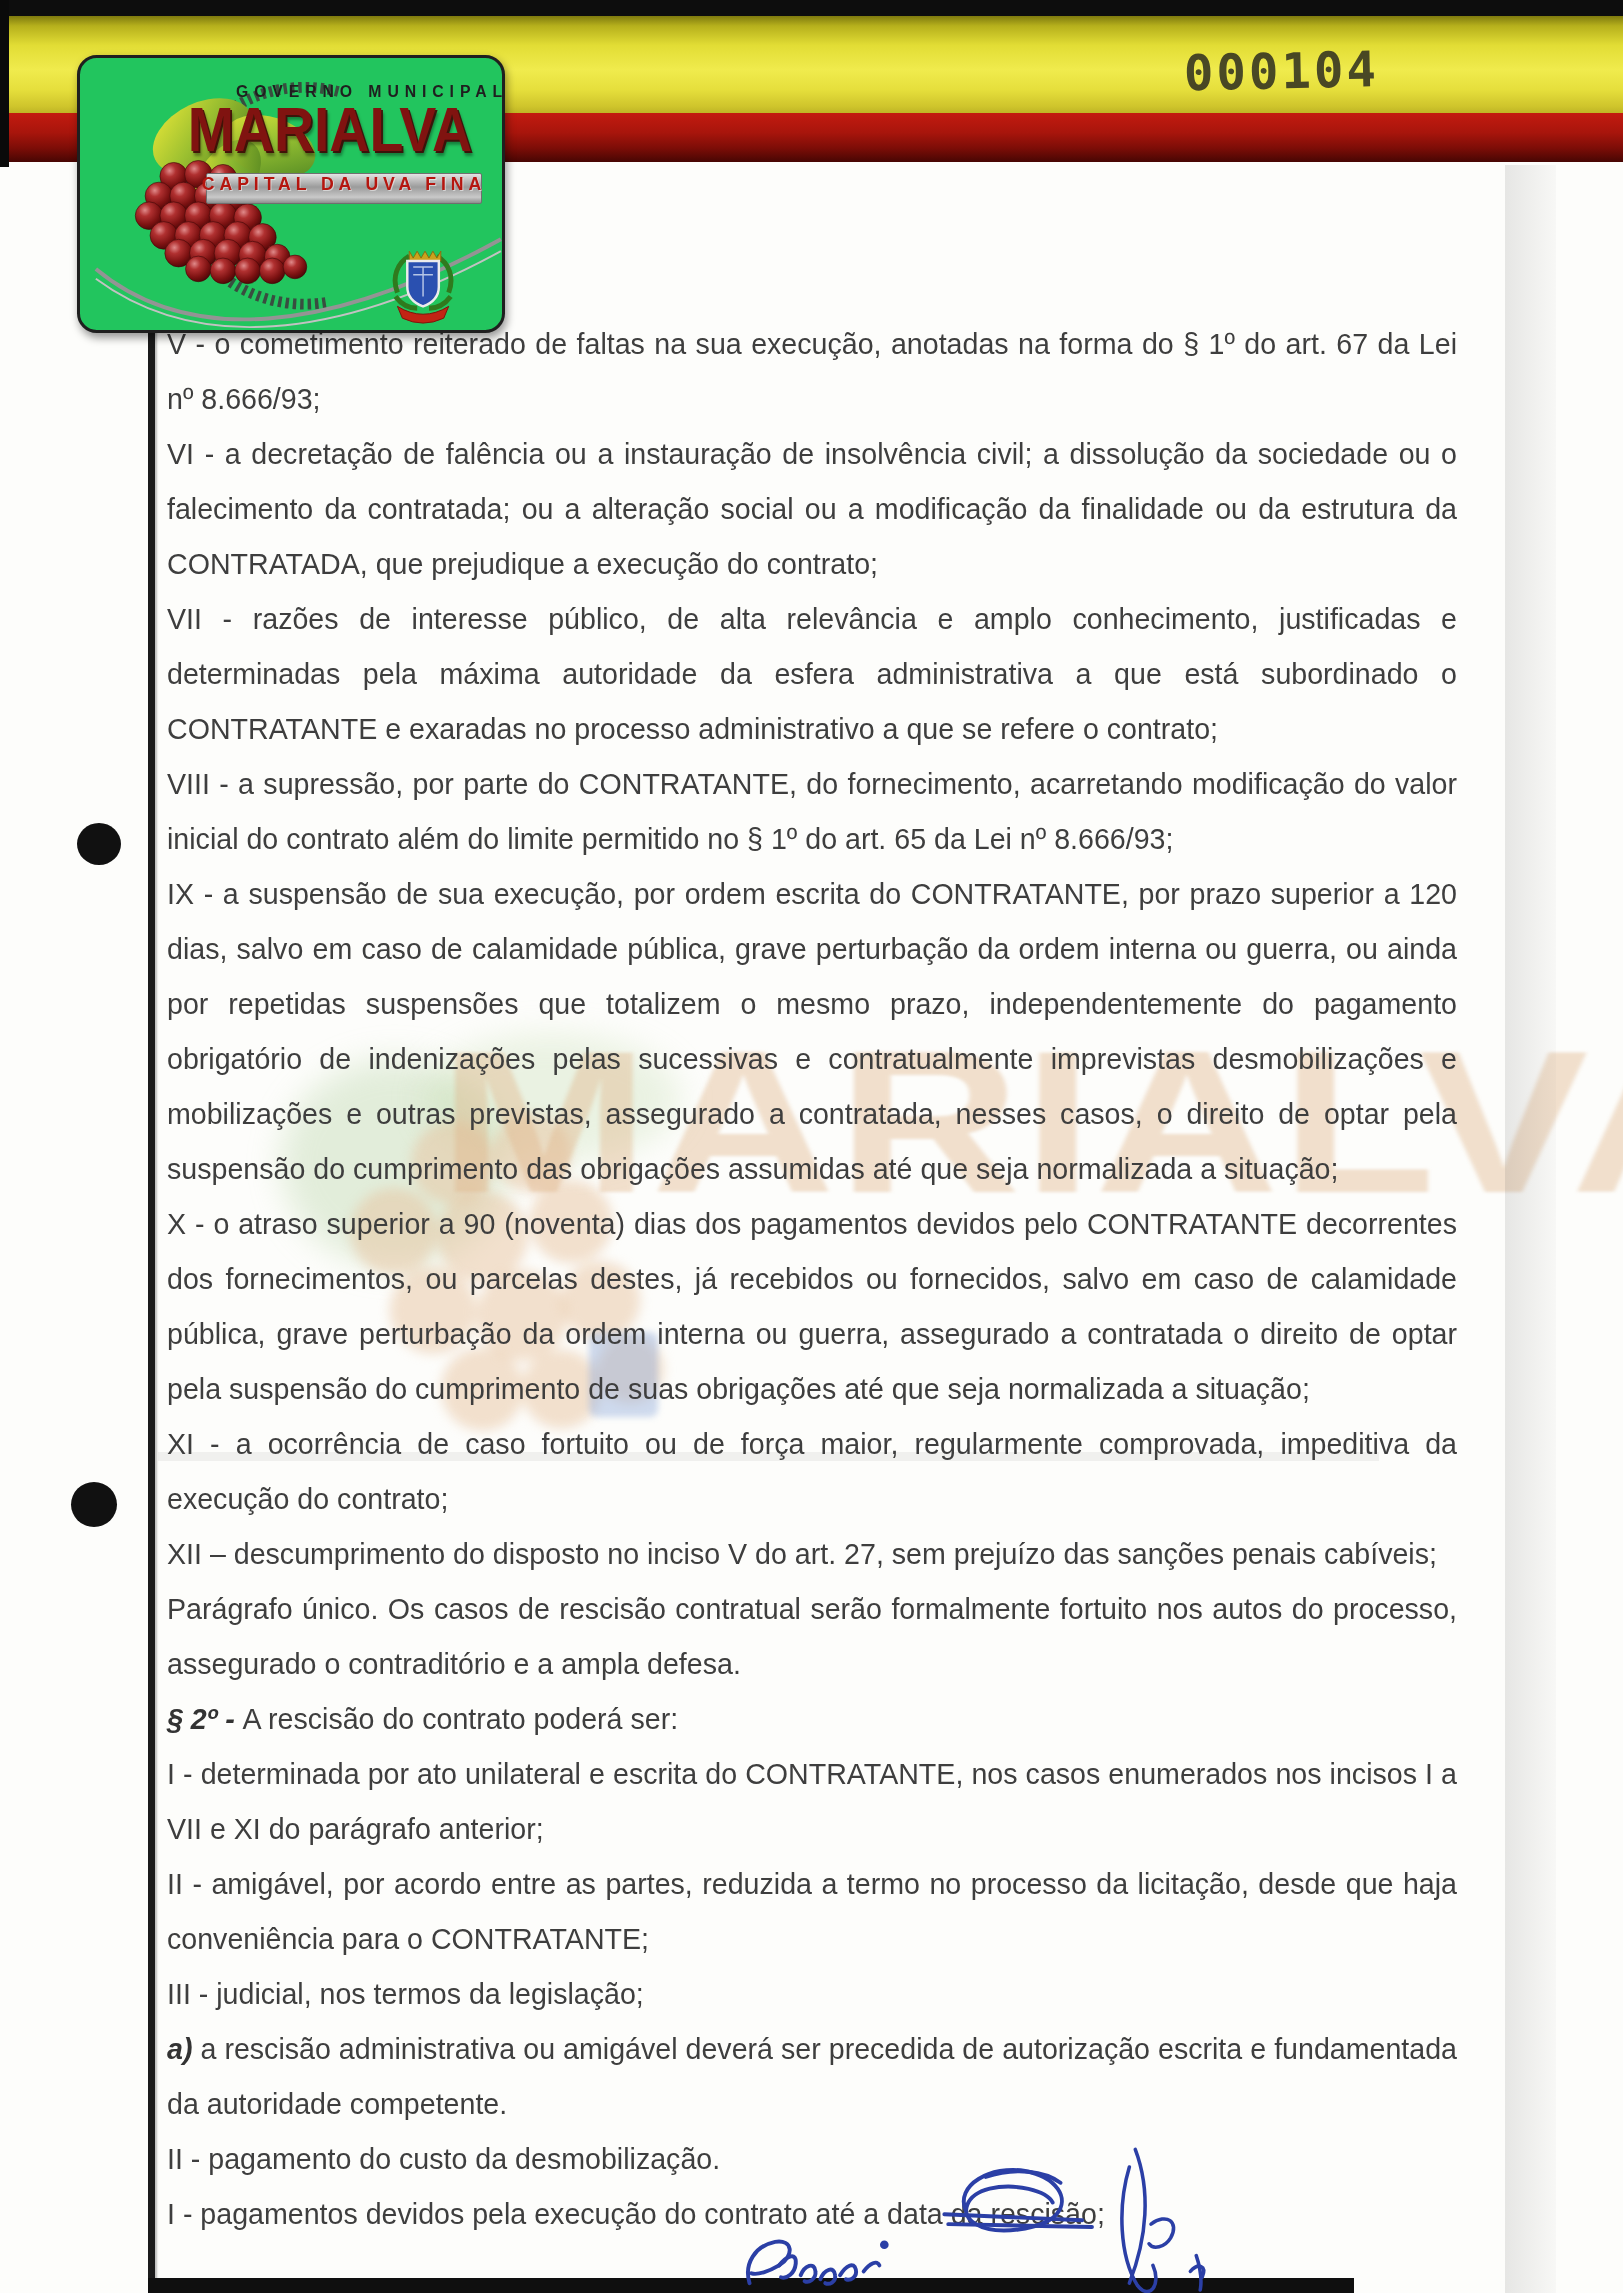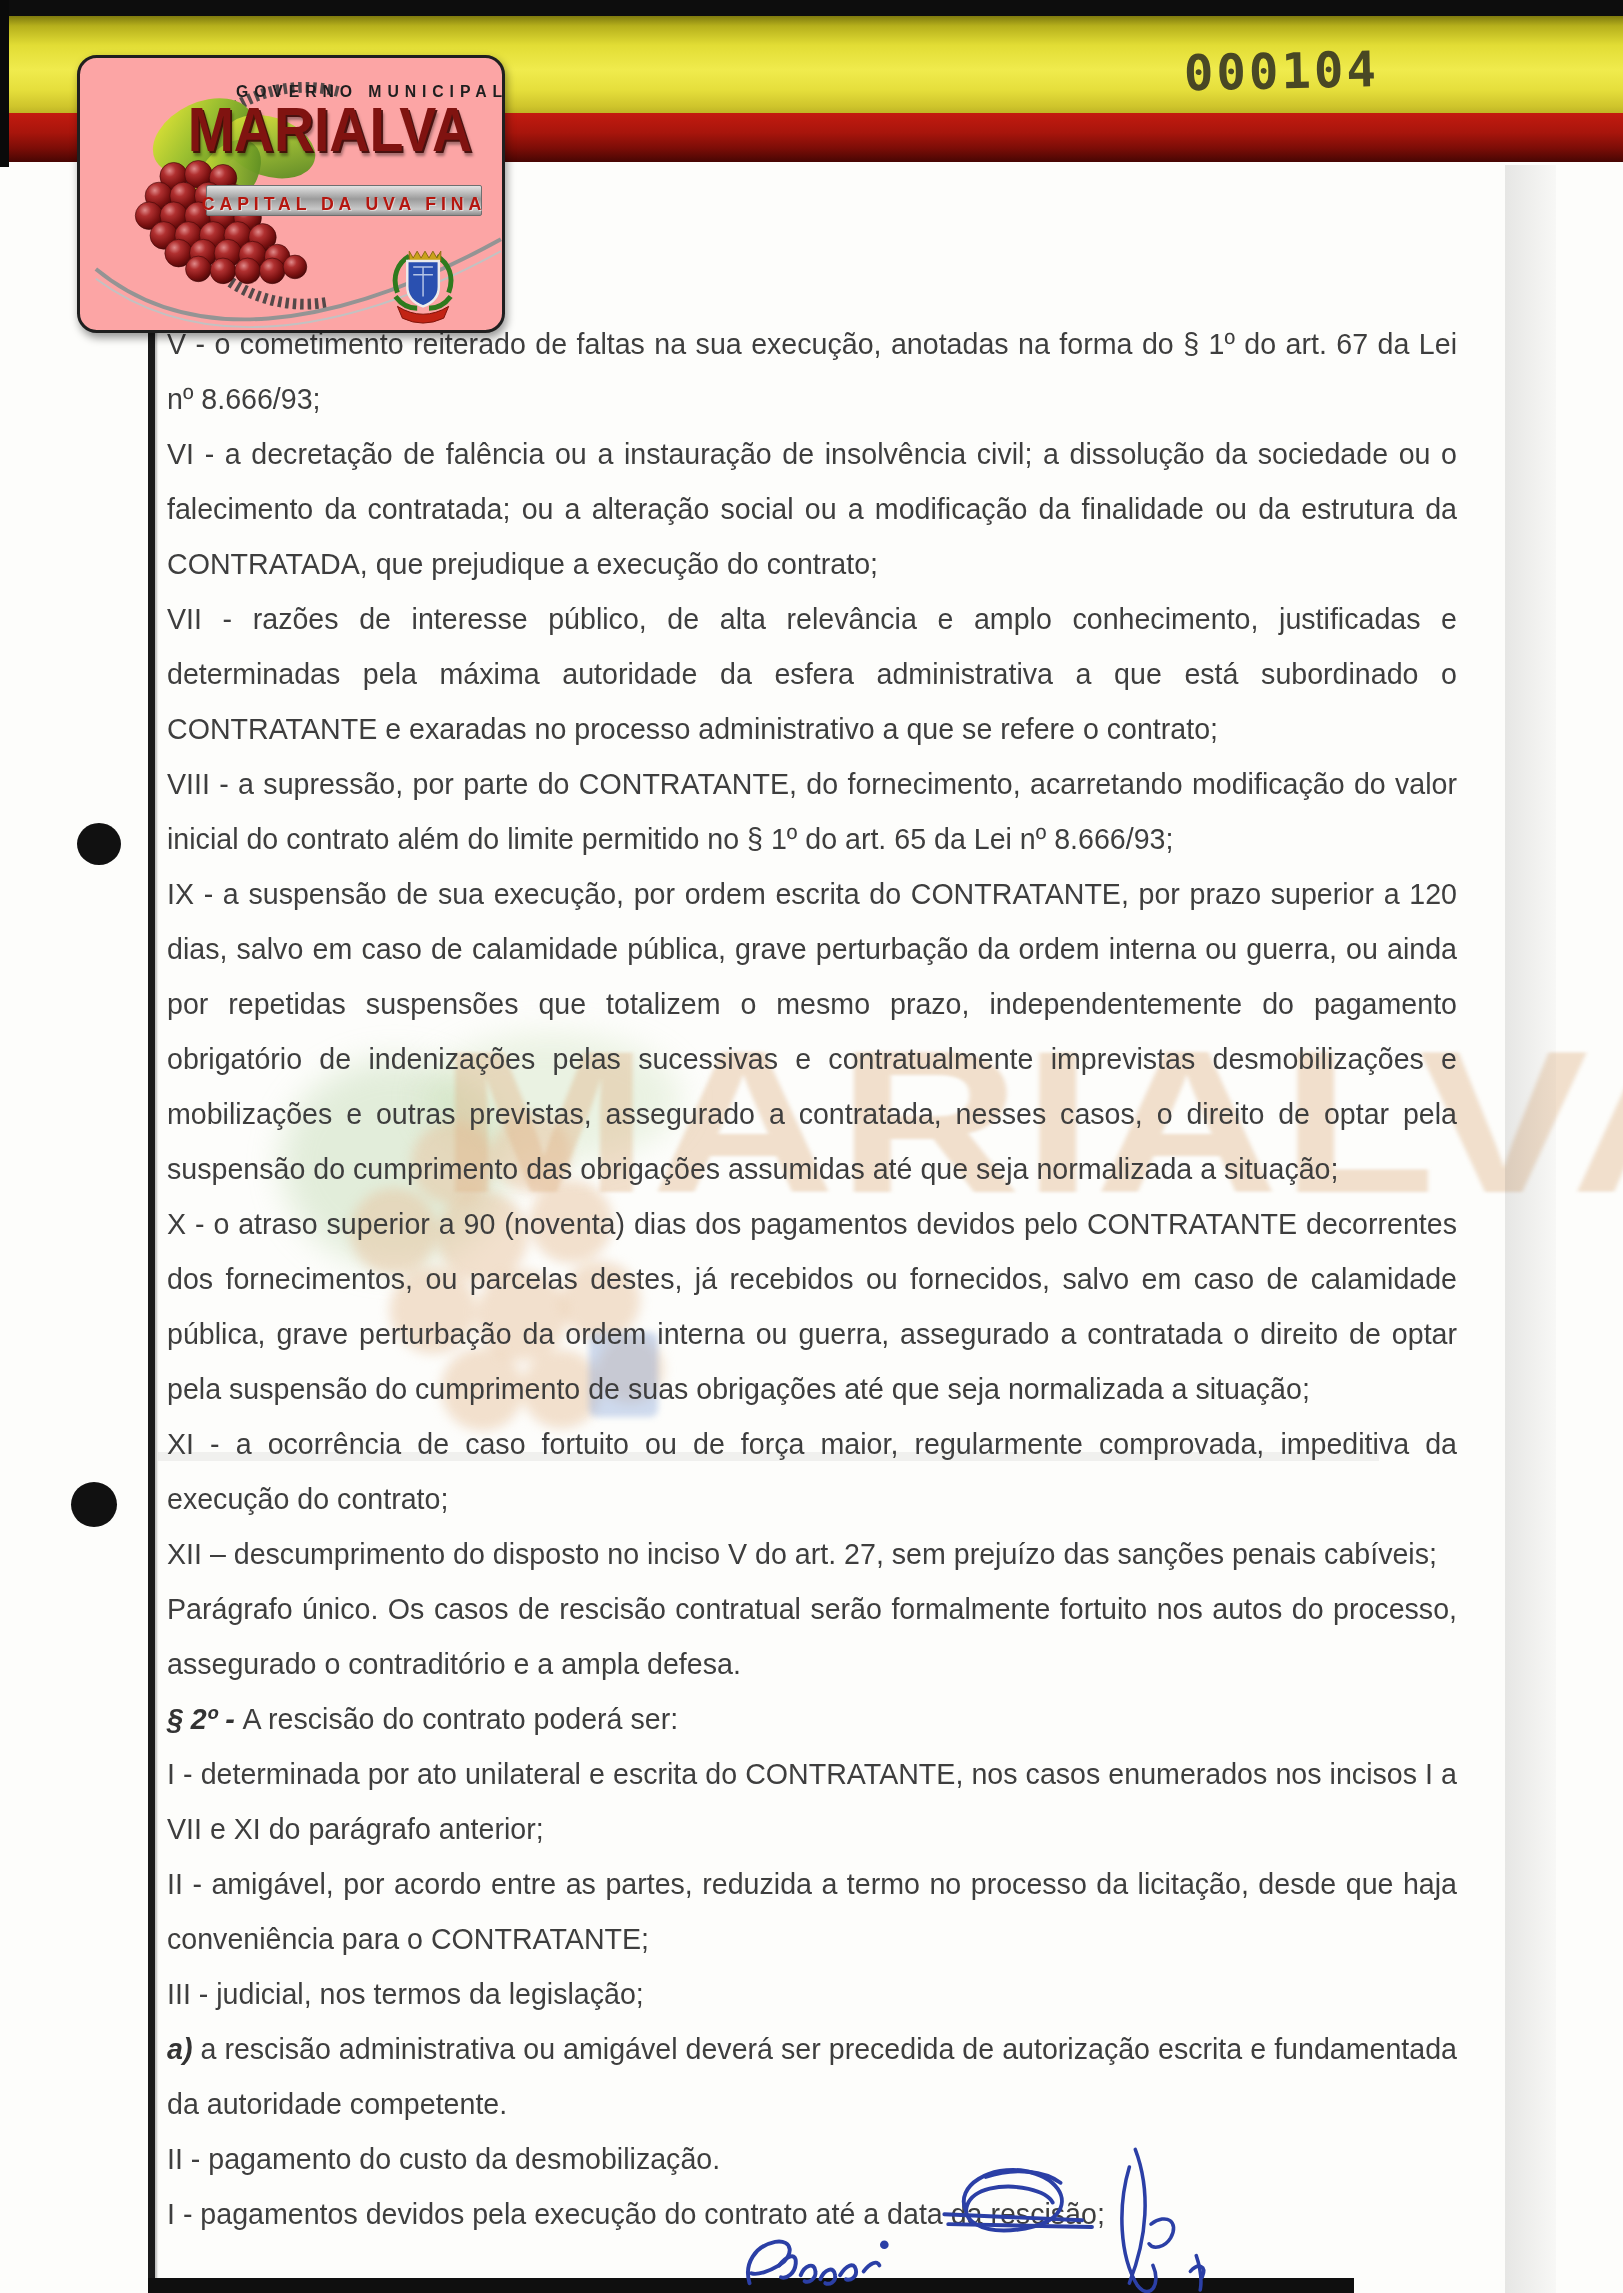--- a/index.html
+++ b/index.html
@@ -18,39 +18,39 @@
   .edge-left{position:absolute;left:0;top:0;width:8.9px;height:167px;background:#0a0a0a;}
   .speck{position:absolute;left:95px;top:106px;width:5.9px;height:10.8px;background:#1c1c1c;border-radius:50% 50% 60% 40%;transform:rotate(18deg);}
   .stamp{
     position:absolute;left:1184px;top:43px;width:217px;
     font-family:"DejaVu Sans Mono",monospace;font-size:49px;font-weight:bold;
     color:#26261e;letter-spacing:3px;opacity:.82;transform:rotate(-1.2deg);
   }
   
   .logo-card{
     position:absolute;left:77px;top:55px;width:422px;height:272px;
-    background:#fca5a5;border:3px solid #1f1f1f;border-radius:19.7px;
+    background:#22c55e;border:3px solid #1f1f1f;border-radius:19.7px;
     box-shadow:2px 4.9px 8.9px rgba(0,0,0,.40);z-index:5;overflow:hidden;
   }
   .logo-svg{position:absolute;left:0;top:0;width:100%;height:100%;}
   .logo-gov{
     position:absolute;left:156px;top:24.6px;width:232px;text-align:center;
     font-size:15.8px;font-weight:bold;letter-spacing:5.9px;color:#1f1f1f;white-space:nowrap;
   }
   .logo-city{
     position:absolute;left:99px;top:35px;width:321px;text-align:center;
     font-size:59px;font-weight:bold;color:#801310;letter-spacing:0px;
     transform:scaleX(.94) scaleY(1.08);transform-origin:left top;white-space:nowrap;
     text-shadow:2px 2px 0 rgba(62,8,5,.9),3px 3.9px 3px rgba(0,0,0,.35);
   }
   .logo-banner{
     position:absolute;left:126px;top:115px;width:274px;height:28.6px;
     background:linear-gradient(180deg,#e3e3e3 0%,#9b9b9b 45%,#c9c9c9 80%,#8d8d8d 100%);
     border:1px solid #6f6f6f;border-radius:2px;
-    display:flex;align-items:flex-end;justify-content:center;margin-top:12px;
+    display:flex;align-items:flex-start;justify-content:center;
   }
   .logo-banner span{
     font-size:17.7px;font-weight:bold;letter-spacing:4.9px;color:#b5160f;white-space:nowrap;
     text-shadow:1px 1px 0 rgba(255,255,255,.5);
   }
   
   .vrule{position:absolute;left:148px;top:325px;width:6.9px;height:1968px;background:#1b1b1b;box-shadow:2px 0 2px rgba(0,0,0,.25);}
   .hbar-bottom{position:absolute;left:148px;top:2278px;width:1206px;height:14.8px;background:#0f0f0f;}
   .hole{position:absolute;background:#111;border-radius:50%;}
   .hole.h1{left:77px;top:823px;width:44px;height:42px;}

